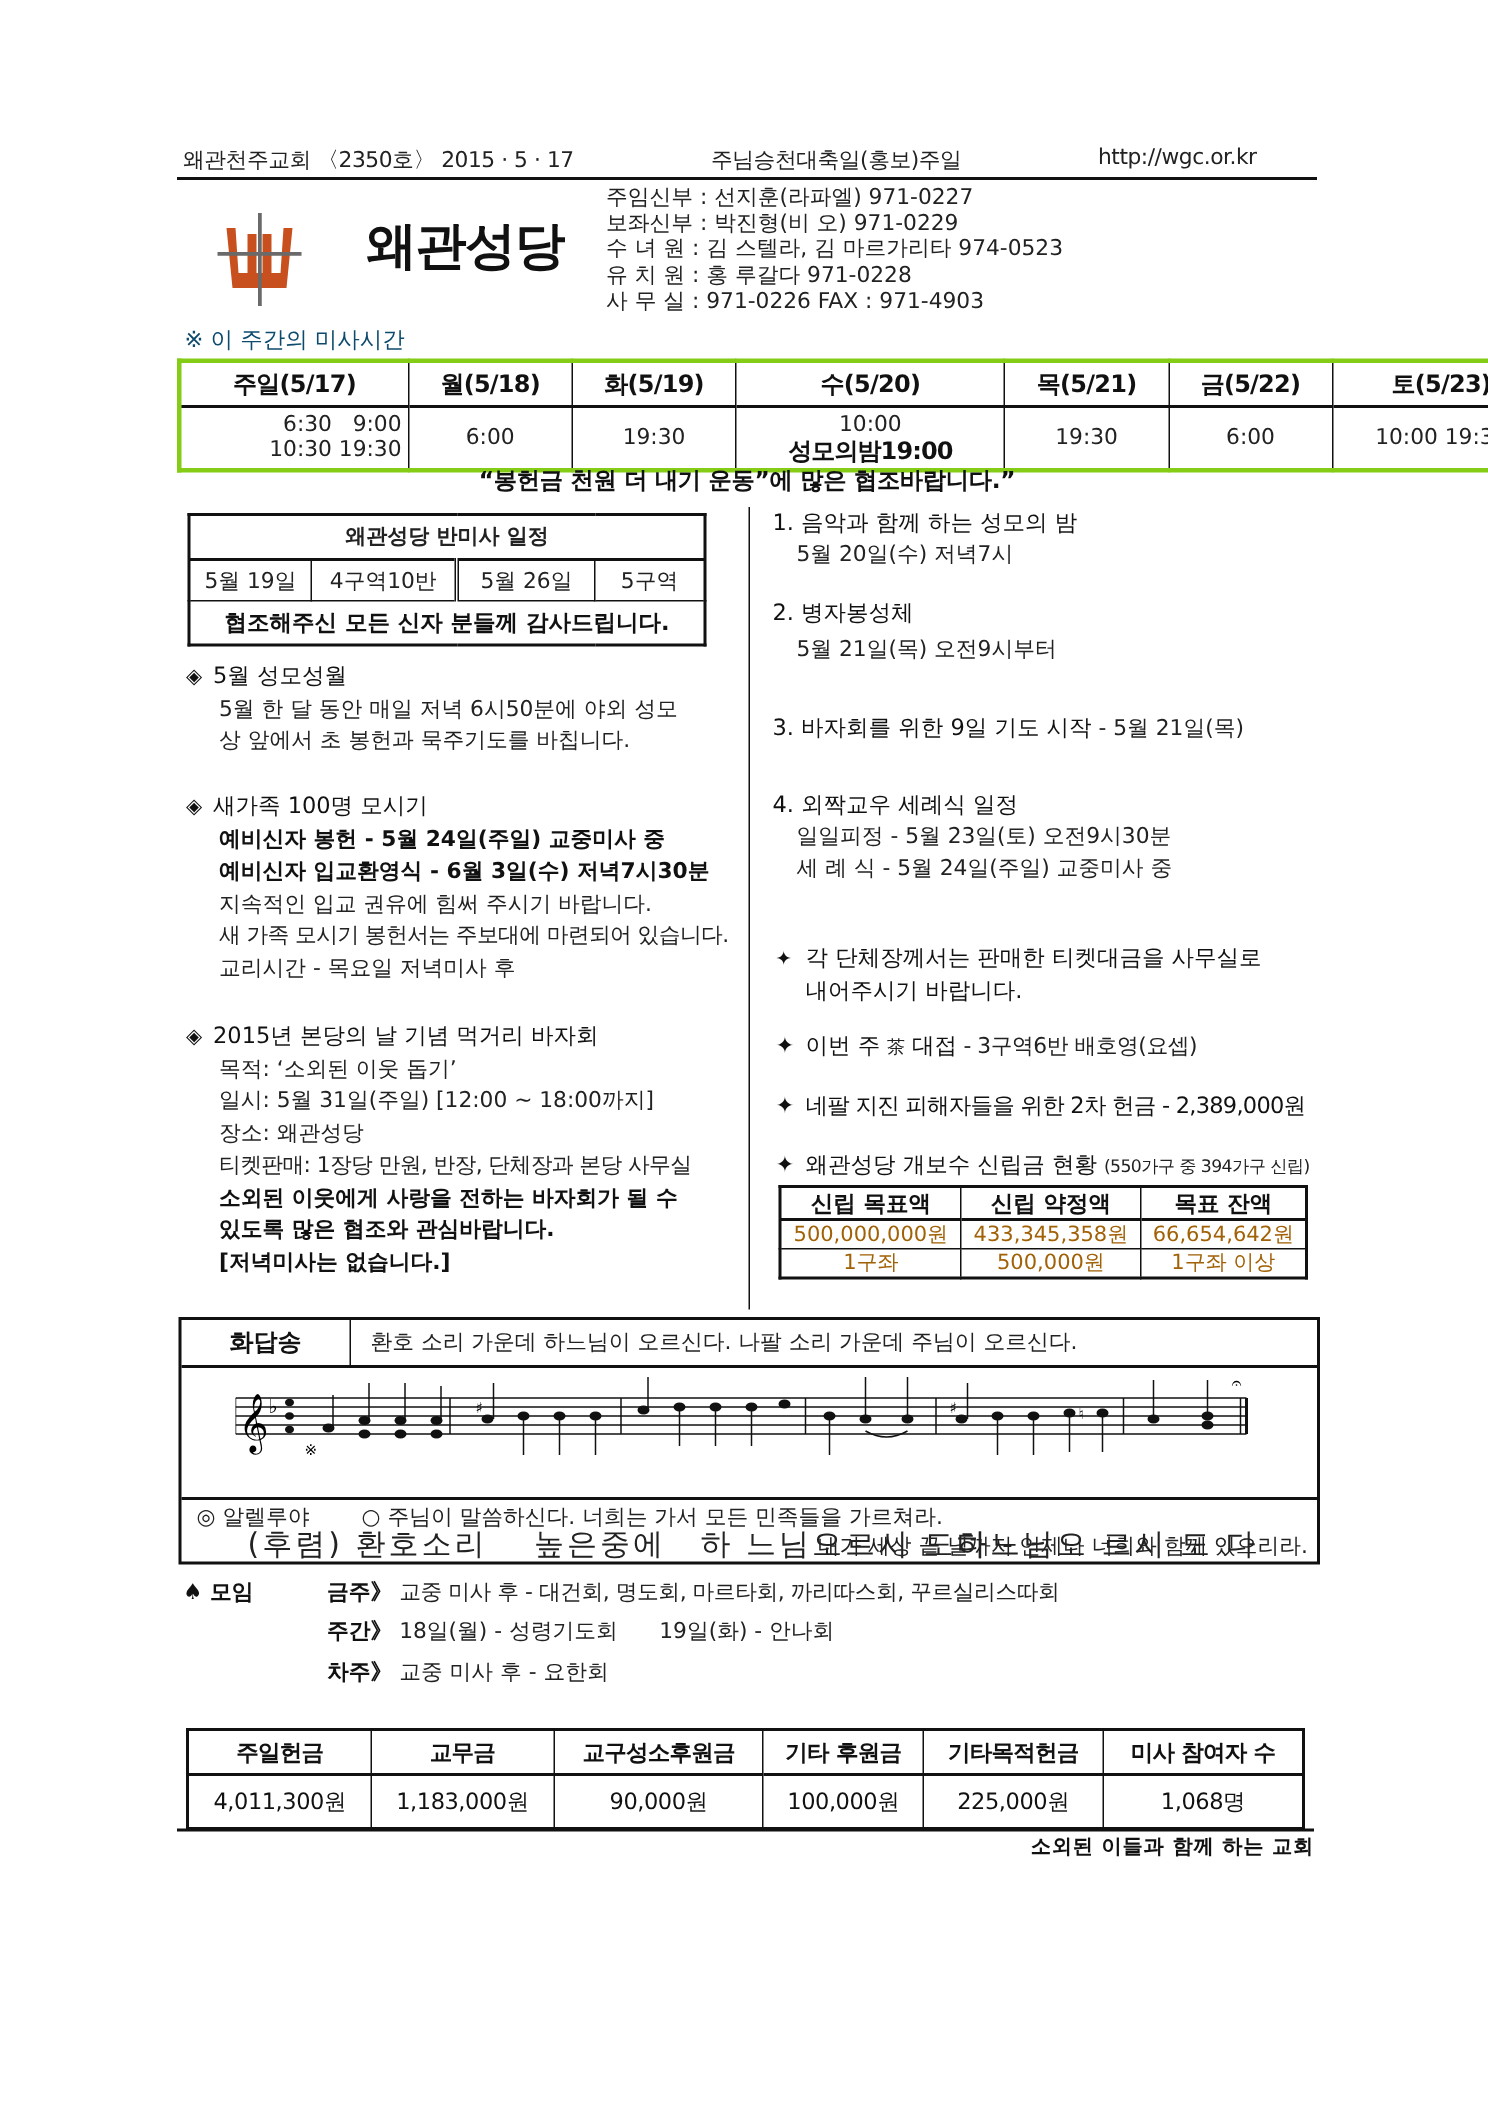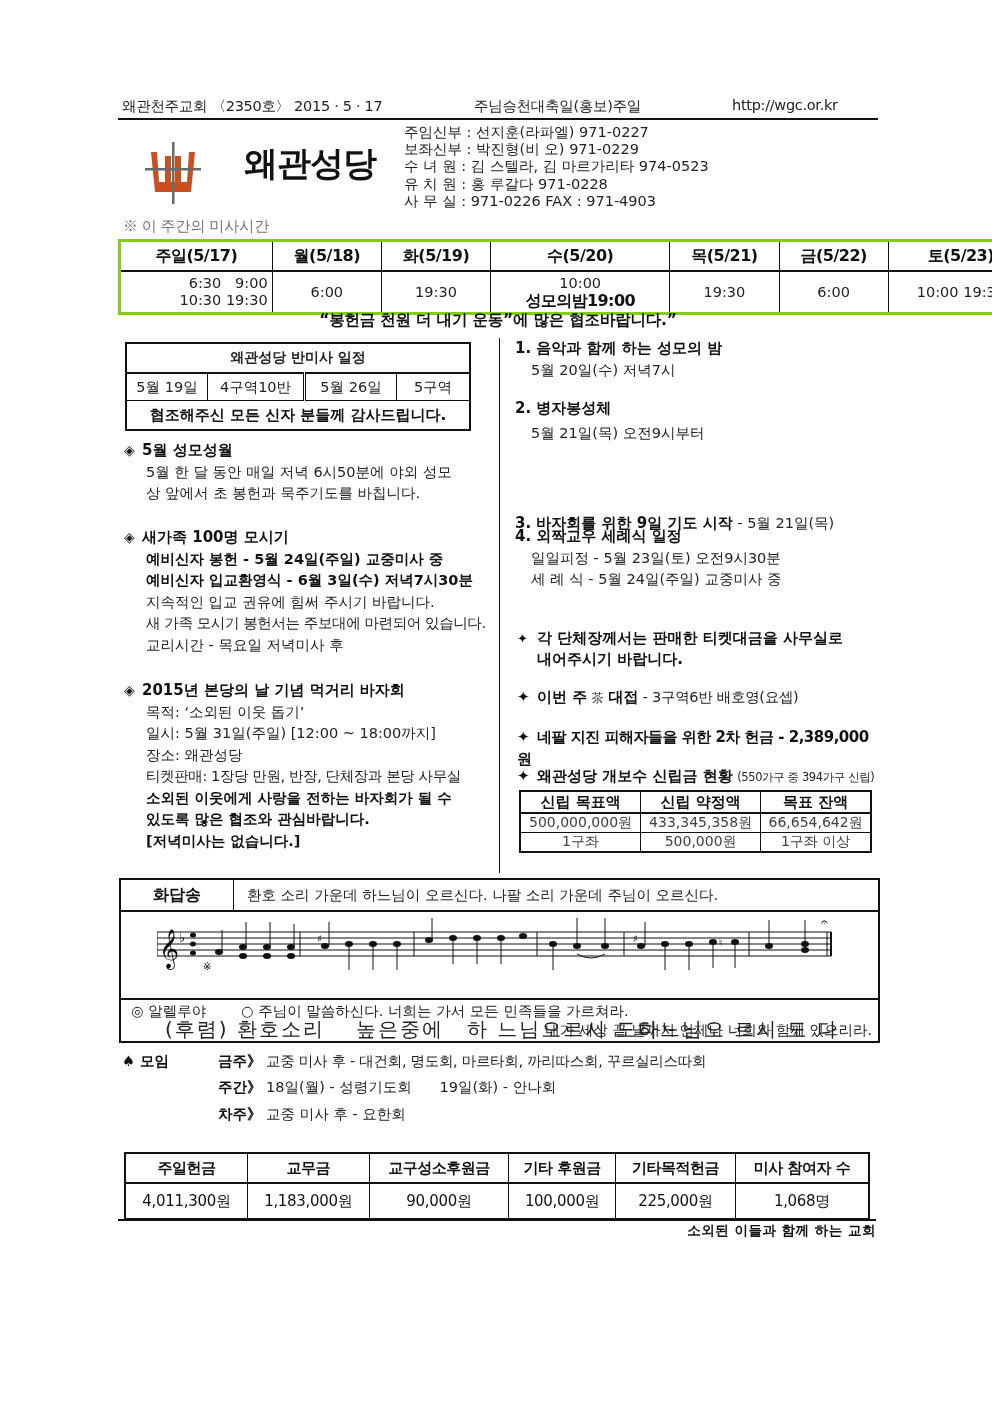--- a/index.html
+++ b/index.html
@@ -6,44 +6,44 @@
   body { width:992px; height:1403px; position:relative; font-family:"DejaVu Sans", sans-serif; color:#111; overflow:hidden; }
   .abs { position:absolute; }
   
   .topline { left:118px; top:97px; width:760px; font-size:14.5px; color:#222; letter-spacing:-0.3px; }
   .topline span { position:absolute; white-space:nowrap; }
   .rule-thick { left:118px; top:118px; width:760px; height:2px; background:#111; }
   .logo { left:143px; top:142px; width:60px; height:62px; }
   .parish-name { left:234px; top:141px; font-size:34px; font-weight:bold; letter-spacing:-1px; font-family:Liberation Mono, monospace;margin-left:10px; }
   .contacts { left:404px; top:124px; font-size:14.5px; line-height:17.2px; color:#222; }
   .contacts div { white-space:nowrap; }
-  .mass-caption { left:123px; top:217px; font-size:15px; color:#737373;font-family:Liberation Serif, serif; }
+  .mass-caption { left:123px; top:217px; font-size:15px; color:#0c4a6e; }
   
   table { border-collapse:collapse; }
   .mass-table { position:absolute; left:118px; top:239px; width:918px; border:3px solid #84cc16; }
   .mass-table th { height:28px; font-size:16px; font-weight:bold; border:1px solid #111; border-bottom:2px solid #111; padding:0; letter-spacing:-0.5px; }
   .mass-table td { height:40px; font-size:14.5px; border:1px solid #111; text-align:center; padding:0; line-height:17px; color:#222; }
   .mass-table td .b { font-weight:bold; font-size:16px; color:#111; letter-spacing:-0.6px; }
   .slogan { left:118px; top:310px; width:760px; text-align:center; font-size:15.5px; font-weight:bold; letter-spacing:-0.2px; }
   
   .col-divider { left:499px; top:338px; width:1px; height:535px; background:#111; }
   .banmisa { position:absolute; left:125px; top:342px; width:346px; border:2px solid #111; }
   .banmisa td { border:1px solid #111; font-size:14.5px; text-align:center; height:26px; padding:0; color:#222; }
   .banmisa .title-cell { font-weight:bold; font-size:14px; height:28px; border-bottom:2px solid #111; }
   .banmisa .thanks { font-weight:bold; font-size:15px; height:28px; color:#111; }
   .banmisa .dbl { border-left:3px double #111; }
   .section { font-size:14.5px; line-height:21.5px; color:#222; }
-  .section .h { font-weight:bold; font-size:15px; color:#111; }
+  .section .h { font-weight:normal; font-size:15px; color:#111; }
   .section .b { font-weight:bold; color:#111; }
   .ind { padding-left:22px; }
   .diamond { display:inline-block; width:18px; font-size:14px; }
   .star { display:inline-block; width:20px; font-size:13px; text-align:left; }
   .pledge-table { position:absolute; left:519px; top:790px; width:353px; border:2px solid #111; }
   .pledge-table th { font-size:15px; font-weight:bold; border:1px solid #111; border-bottom:2px solid #111; height:20px; padding:0; }
-  .pledge-table td { font-size:14px; border:1px solid #111; text-align:center; height:18px; padding:0; color:#404040; }
+  .pledge-table td { font-size:14px; border:1px solid #111; text-align:center; height:18px; padding:0; color:#a16207; }
   
   .psalm { position:absolute; left:119px; top:878px; width:757px; height:161px; border:2px solid #111; }
   .psalm-top { position:absolute; left:0; top:0; width:100%; height:30px; border-bottom:2px solid #111; }
   .psalm-label { position:absolute; left:0; top:0; width:112px; height:30px; border-right:1px solid #111; text-align:center; line-height:30px; font-weight:bold; font-size:16px; }
   .psalm-refrain { position:absolute; left:126px; top:0; line-height:30px; font-size:14.5px; color:#222; }
   .psalm-music { position:absolute; left:0; top:32px; width:100%; height:86px; border-bottom:2px solid #111; }
   .lyrics { position:absolute; top:64px; font-size:20px; color:#222; white-space:nowrap; letter-spacing:2px;margin-top:40px; }
   .psalm-bottom { position:absolute; left:0; top:120px; width:100%; height:41px; font-size:14.5px; color:#222; }
   
   .meet { font-size:14.5px; color:#222; }
@@ -152,21 +152,21 @@
 </div>
 
 <div class="abs section" style="left:515px; top:338px; width:365px;">
   <div class="h">1. 음악과 함께 하는 성모의 밤</div>
   <div style="padding-left:16px;">5월  20일(수) 저녁7시</div>
 </div>
 <div class="abs section" style="left:515px; top:398px; width:365px;">
   <div class="h">2. 병자봉성체</div>
   <div style="padding-left:16px; margin-top:3px;">5월  21일(목) 오전9시부터</div>
 </div>
-<div class="abs section" style="left:515px; top:475px; width:370px;margin-top:38px;">
+<div class="abs section" style="left:515px; top:475px; width:370px;">
   <span class="h">3. 바자회를 위한 9일 기도 시작</span><span> - 5월 21일(목)</span>
 </div>
 <div class="abs section" style="left:515px; top:526px; width:365px;">
   <div class="h">4. 외짝교우 세례식 일정</div>
   <div style="padding-left:16px;">일일피정 - 5월 23일(토) 오전9시30분</div>
   <div style="padding-left:16px;">세 례 식 - 5월 24일(주일) 교중미사 중</div>
 </div>
 
 <div class="abs section" style="left:517px; top:628px; width:365px; line-height:20px;">
   <div class="h"><span class="star">✦</span><span>각 단체장께서는 판매한 티켓대금을 사무실로</span></div>

